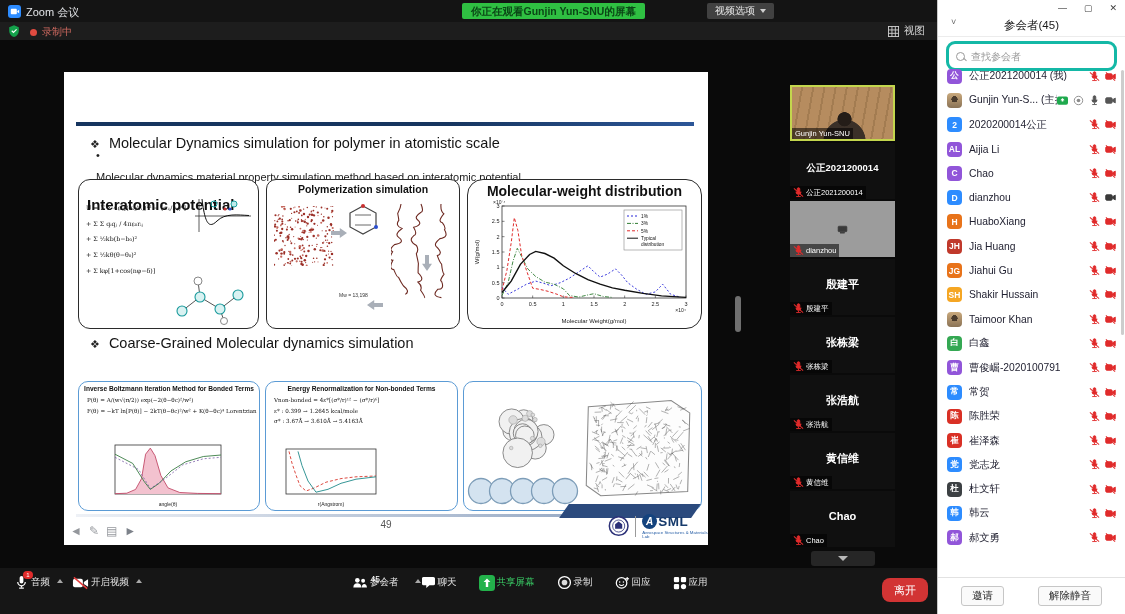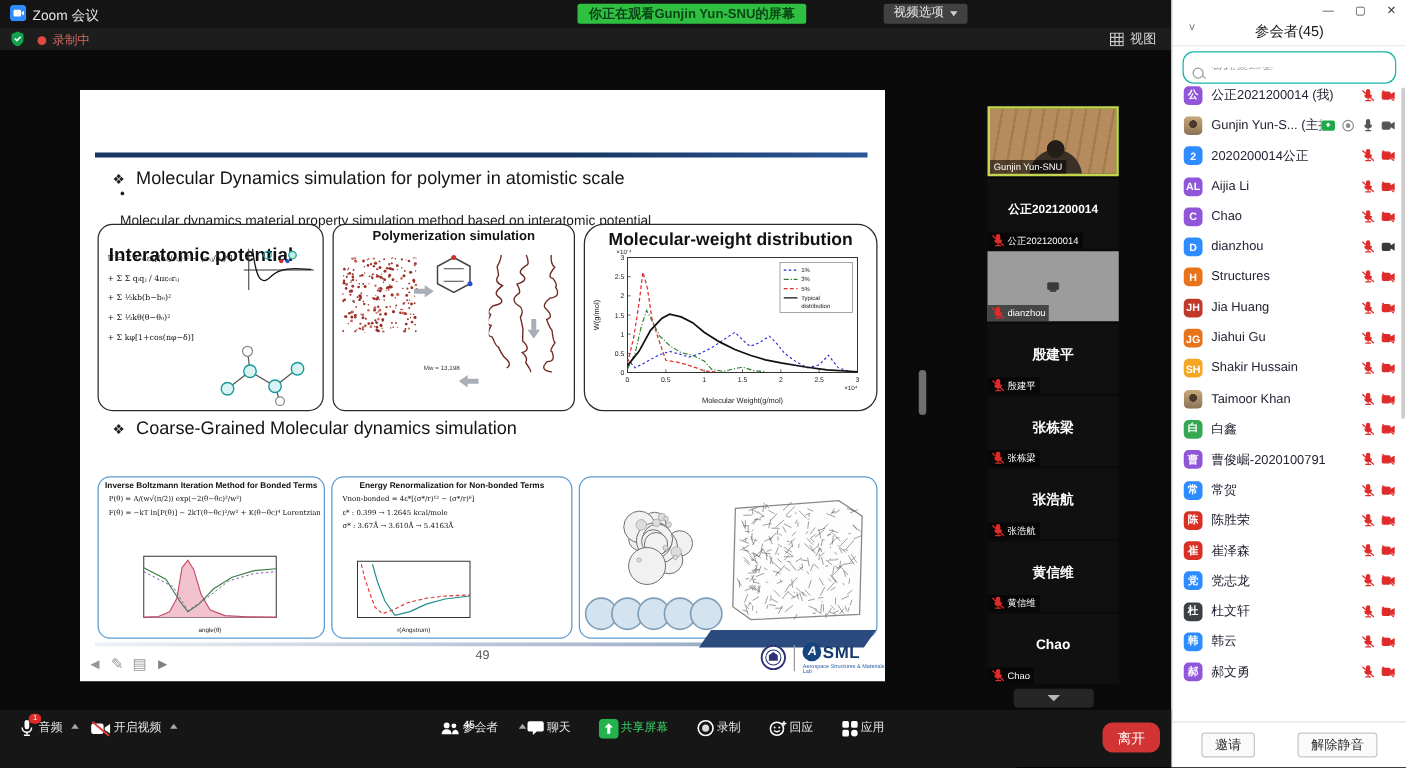--- a/index.html
+++ b/index.html
@@ -85,22 +85,22 @@
           color:#fff;font-size:7.5px;padding:1px 3px;max-width:96px;white-space:nowrap;}
   .vchev{width:64px;height:15px;background:#262626;border-radius:3px;margin:4px auto 0;
          display:flex;align-items:center;justify-content:center;}
   .vchev i{width:0;height:0;border-left:5px solid transparent;border-right:5px solid transparent;border-top:5px solid #b9b9b9;}
   
   #rightpanel{left:937px;top:0;width:188px;height:614px;background:#fff;border-left:1px solid #c9c9c9;box-sizing:border-box;}
   .wc{position:absolute;top:0;right:8px;height:15px;display:flex;gap:17px;align-items:center;color:#3c3c3c;font-size:9px;}
   .phead{position:absolute;top:15px;left:0;right:0;height:21px;border-bottom:1px solid #ececec;}
   .phead .collapse{position:absolute;left:13px;top:2px;color:#666;font-size:9px;}
   .phead .ttl{position:absolute;left:0;right:0;text-align:center;top:3px;font-size:11.5px;color:#1a1a1a;}
-  .searchwrap{position:absolute;left:8px;right:8px;top:41px;height:18px;border:1px solid #14b8a6;border-radius:9px;
-              display:flex;gap:4px;padding:12px 7px;box-sizing:border-box;}
+  .searchwrap{position:absolute;left:8px;right:8px;top:41px;height:18px;border:3px solid #14b8a6;border-radius:9px;
+              display:flex;align-items:center;gap:4px;padding:12px 7px;box-sizing:border-box;}
   .searchwrap .mag{width:7px;height:7px;border:1.2px solid #9a9a9a;border-radius:50%;position:relative;flex:none;}
   .searchwrap .mag::after{content:"";position:absolute;left:6px;top:6px;width:4px;height:1.2px;background:#9a9a9a;transform:rotate(45deg);}
   .searchwrap input{border:none;outline:none;font-size:10px;color:#555;width:100%;background:transparent;font-family:inherit;}
   .searchwrap input::placeholder{color:#9a9a9a;}
   .plist{position:absolute;top:64px;left:0;right:0;bottom:36px;overflow:hidden;}
   .prow{height:24.3px;display:flex;align-items:center;padding:0 9px;}
   .pav{flex:none;width:15px;height:15px;border-radius:4px;color:#fff;font-size:8.5px;font-weight:bold;
        display:flex;align-items:center;justify-content:center;overflow:hidden;}
   .pav.photo{background:radial-gradient(circle at 50% 42%, #4a3b2d 26%, transparent 28%),linear-gradient(#c9a87c,#8a7356);}
   .pname{margin-left:7px;font-size:10.3px;color:#232333;white-space:nowrap;overflow:hidden;flex:1;}
@@ -1175,21 +1175,21 @@
               <svg viewBox="0 0 12 12">
                 <rect x="0.8" y="3" width="7" height="6" rx="1.2"></rect>
                 <path d="M8.2 5.2 11.2 3.4v5.2L8.2 6.8z"></path>
                 <line class="slash" x1="1" y1="1.5" x2="11" y2="10.5"></line>
               </svg>
             </span>
           </span>
         </div>
         <div class="prow">
           <span class="pav" style="background: rgb(232, 115, 26);">H</span>
-          <span class="pname">Structures</span>
+          <span class="pname">HuaboXiang</span>
           <span class="picons">
             <span class="icn off">
               <svg viewBox="0 0 12 12">
                 <rect x="4.6" y="0.8" width="2.8" height="5.6" rx="1.4"></rect>
                 <path d="M3.2 5.2a2.8 2.8 0 0 0 5.6 0" fill="none" stroke-width="1"></path>
                 <line x1="6" y1="8.2" x2="6" y2="10" stroke-width="1"></line>
                 <line x1="3.5" y1="10.4" x2="8.5" y2="10.4" stroke-width="1"></line>
                 <line class="slash" x1="1" y1="1.5" x2="11" y2="10.5"></line>
               </svg>
             </span>

